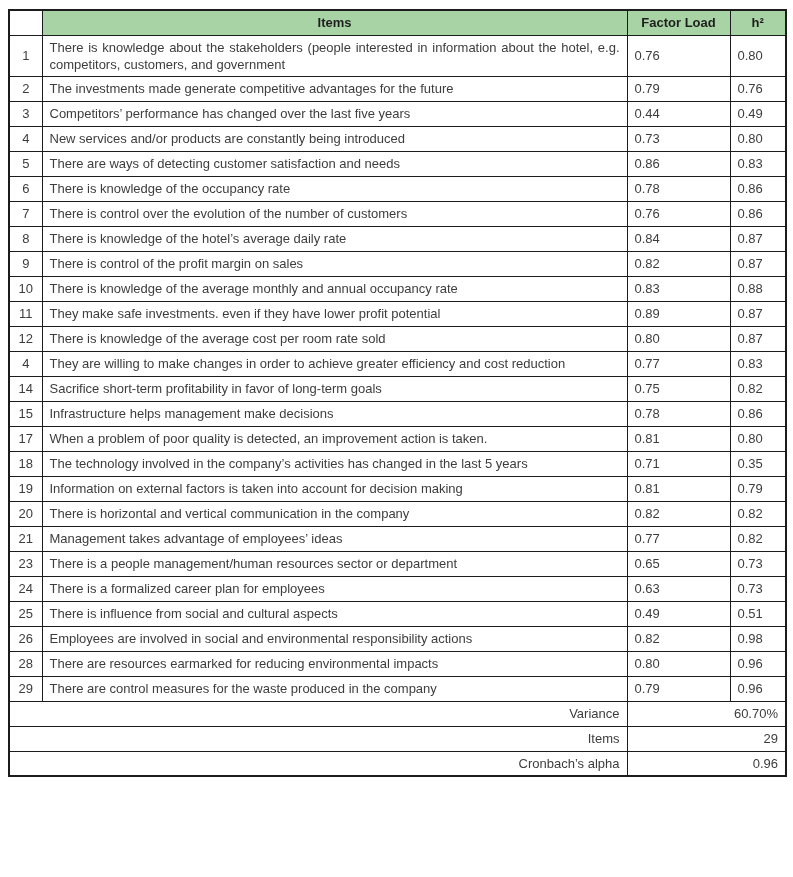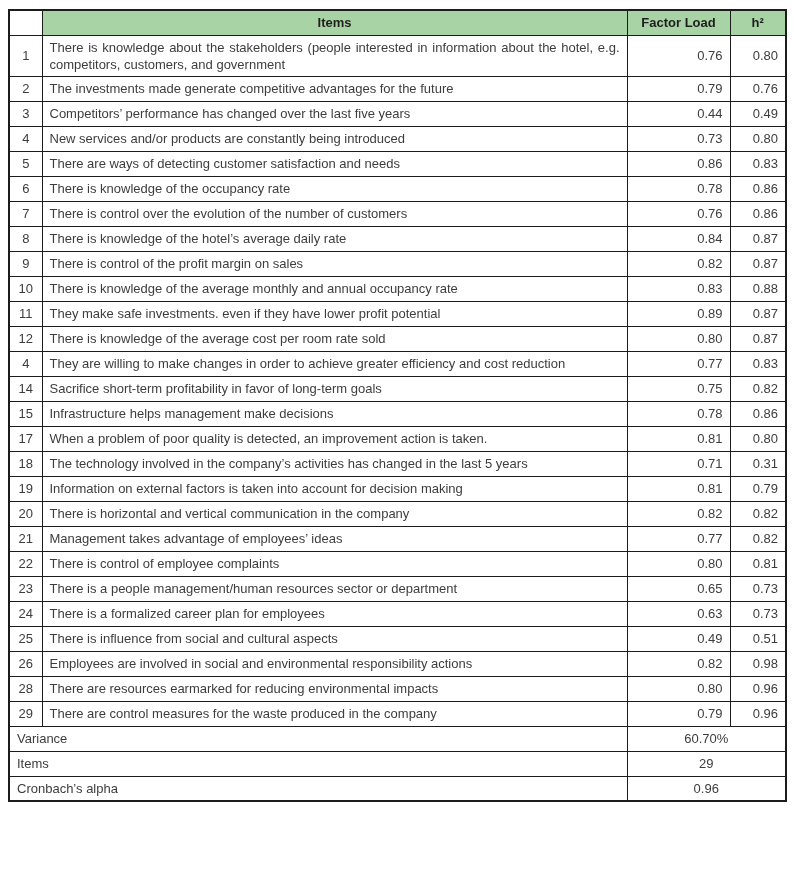--- a/index.html
+++ b/index.html
@@ -46,27 +46,28 @@
     background: #ffffff;
   }
   td.num-cell {
     text-align: center;
   }
   td.item-cell {
     text-align: justify;
     margin-left: 16px;
   }
   td.val-cell {
+    text-align: left;
+  }
+  td.footer-label {
     text-align: right;
-  }
-  td.footer-label {
     padding-right: 7px;
   }
   td.footer-value {
-    text-align: center;
+    text-align: right;
     padding-left: 7px;
   }
 </style>
 </head>
 <body>
 
 <div class="page">
   <table class="factor-table">
     <colgroup>
       <col style="width:33px">
@@ -176,45 +177,39 @@
         <tr>
           <td class="num-cell">17</td>
           <td class="item-cell">When a problem of poor quality is detected, an improvement action is taken.</td>
           <td class="val-cell">0.81</td>
           <td class="val-cell">0.80</td>
         </tr>
         <tr>
           <td class="num-cell">18</td>
           <td class="item-cell">The technology involved in the company’s activities has changed in the last 5 years</td>
           <td class="val-cell">0.71</td>
-          <td class="val-cell">0.31</td>
+          <td class="val-cell">0.35</td>
         </tr>
         <tr>
           <td class="num-cell">19</td>
           <td class="item-cell">Information on external factors is taken into account for decision making</td>
           <td class="val-cell">0.81</td>
           <td class="val-cell">0.79</td>
         </tr>
         <tr>
           <td class="num-cell">20</td>
           <td class="item-cell">There is horizontal and vertical communication in the company</td>
           <td class="val-cell">0.82</td>
           <td class="val-cell">0.82</td>
         </tr>
         <tr>
           <td class="num-cell">21</td>
           <td class="item-cell">Management takes advantage of employees’ ideas</td>
           <td class="val-cell">0.77</td>
           <td class="val-cell">0.82</td>
-        </tr>
-        <tr>
-          <td class="num-cell">22</td>
-          <td class="item-cell">There is control of employee complaints</td>
-          <td class="val-cell">0.80</td>
-          <td class="val-cell">0.81</td>
         </tr>
         <tr>
           <td class="num-cell">23</td>
           <td class="item-cell">There is a people management/human resources sector or department</td>
           <td class="val-cell">0.65</td>
           <td class="val-cell">0.73</td>
         </tr>
         <tr>
           <td class="num-cell">24</td>
           <td class="item-cell">There is a formalized career plan for employees</td>

